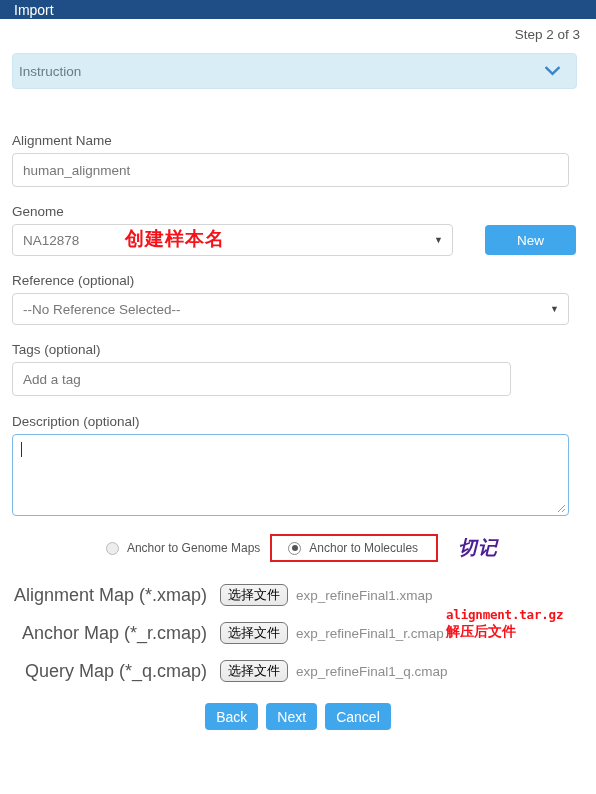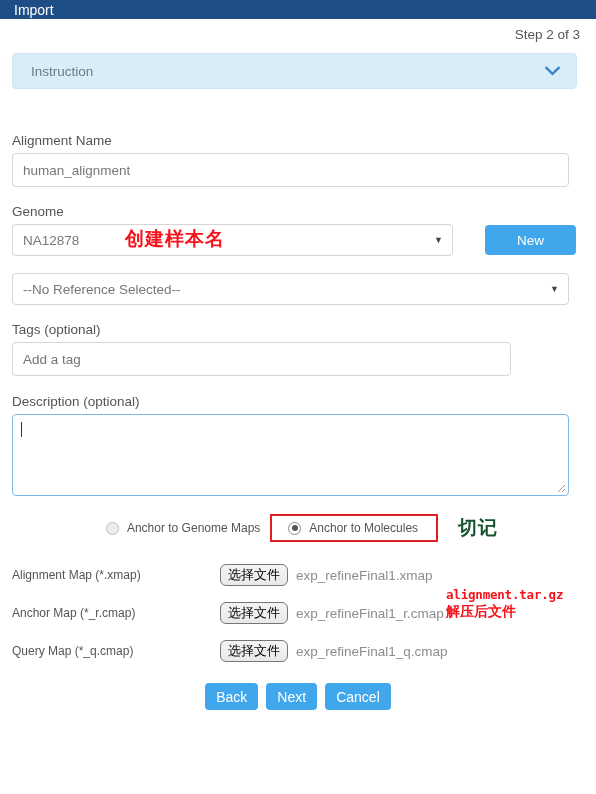--- a/index.html
+++ b/index.html
@@ -41,21 +41,21 @@
     padding: 11px 19px 0 12px;
   }
   .instruction {
     background: #d9edf7;
     border: 1px solid #cfe6f2;
     border-radius: 4px;
     height: 36px;
     display: flex;
     align-items: center;
     justify-content: space-between;
-    padding: 0 16px 0 18px;
+    padding: 0 16px 0 6px;
     box-sizing: border-box;
   }
   .instruction-label {
     color: #6b7b85;
     font-size: 13.5px;
   }
   .chev {
     width: 15px;
     height: 10px;
     display: block;
@@ -215,43 +215,44 @@
     width: 6px; height: 6px;
     border-radius: 50%;
     background: #555555;
   }
   .red-box {
     border: 2px solid #e02020;
     padding: 5px 10px 5px 8px;
     margin-left: 2px;
   }
   .radio-annot {
-    color: #14532d;
+    color: #4c1d95;
     font-family: "DejaVu Serif", serif;
     font-size: 19px;
     font-weight: bold;
     margin-left: 20px;
     letter-spacing: 1px;
+    font-style: italic;
   }
 
   
   .files {
     margin-top: 10px;
     position: relative;
   }
   .file-row {
     display: flex;
     align-items: center;
     height: 38px;
   }
   .file-label {
     width: 208px;
-    text-align: left;
+    text-align: right;
     padding-right: 13px;
-    font-size: 12px;
+    font-size: 18px;
     color: #555555;
     box-sizing: border-box;
   }
   .file-ctrl {
     display: flex;
     align-items: center;
   }
   .choose-btn {
     border: 1px solid #767676;
     background: linear-gradient(#f4f4f4, #e9e9e9);
@@ -342,20 +343,21 @@
       <div class="selectbox sample-select">
         <span>NA12878</span>
         <span class="caret">▼</span>
         <span class="sample-annot">创建样本名</span>
       </div>
       <button class="btn-new">New</button>
     </div>
   </div>
 
   <div class="grp-reference">
+    <label class="field-label">Reference (optional)</label>
     <div class="selectbox ref-select">
       <span>--No Reference Selected--</span>
       <span class="caret">▼</span>
     </div>
   </div>
 
   <div class="grp-tags">
     <label class="field-label">Tags (optional)</label>
     <input class="txtinput w-tags" type="text" placeholder="Add a tag" style="">
   </div>

